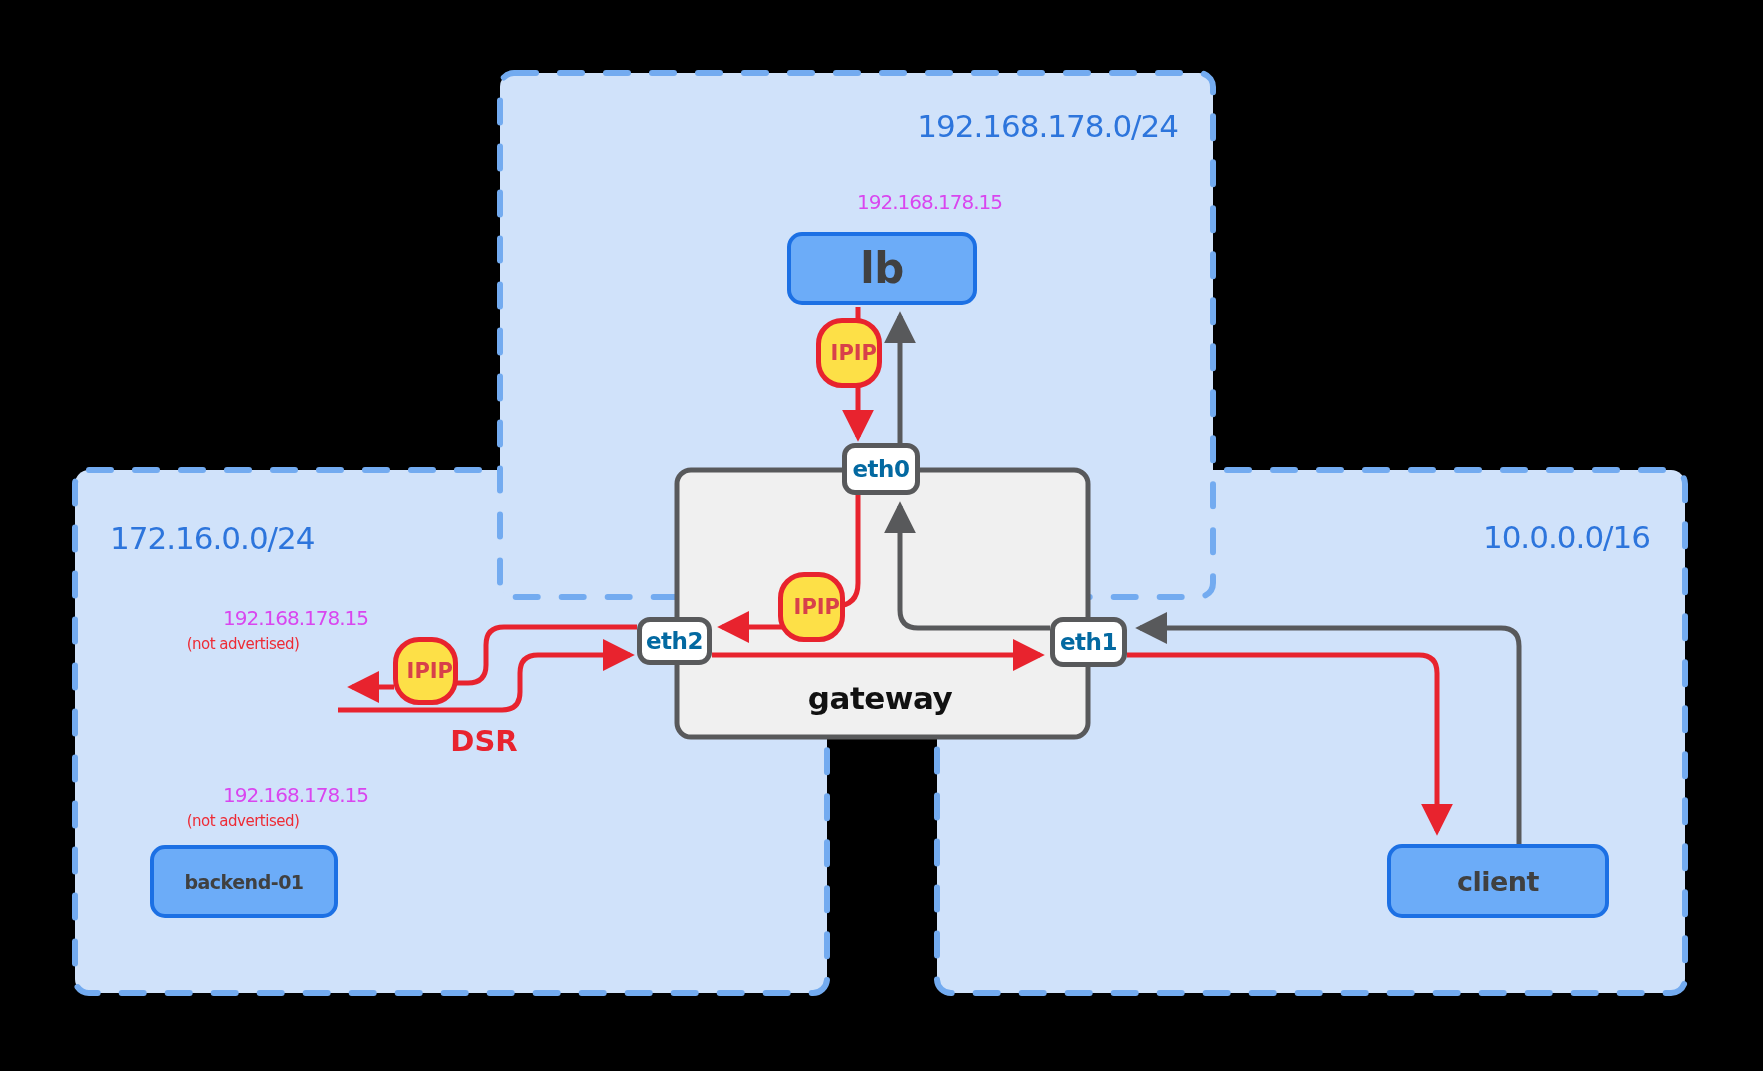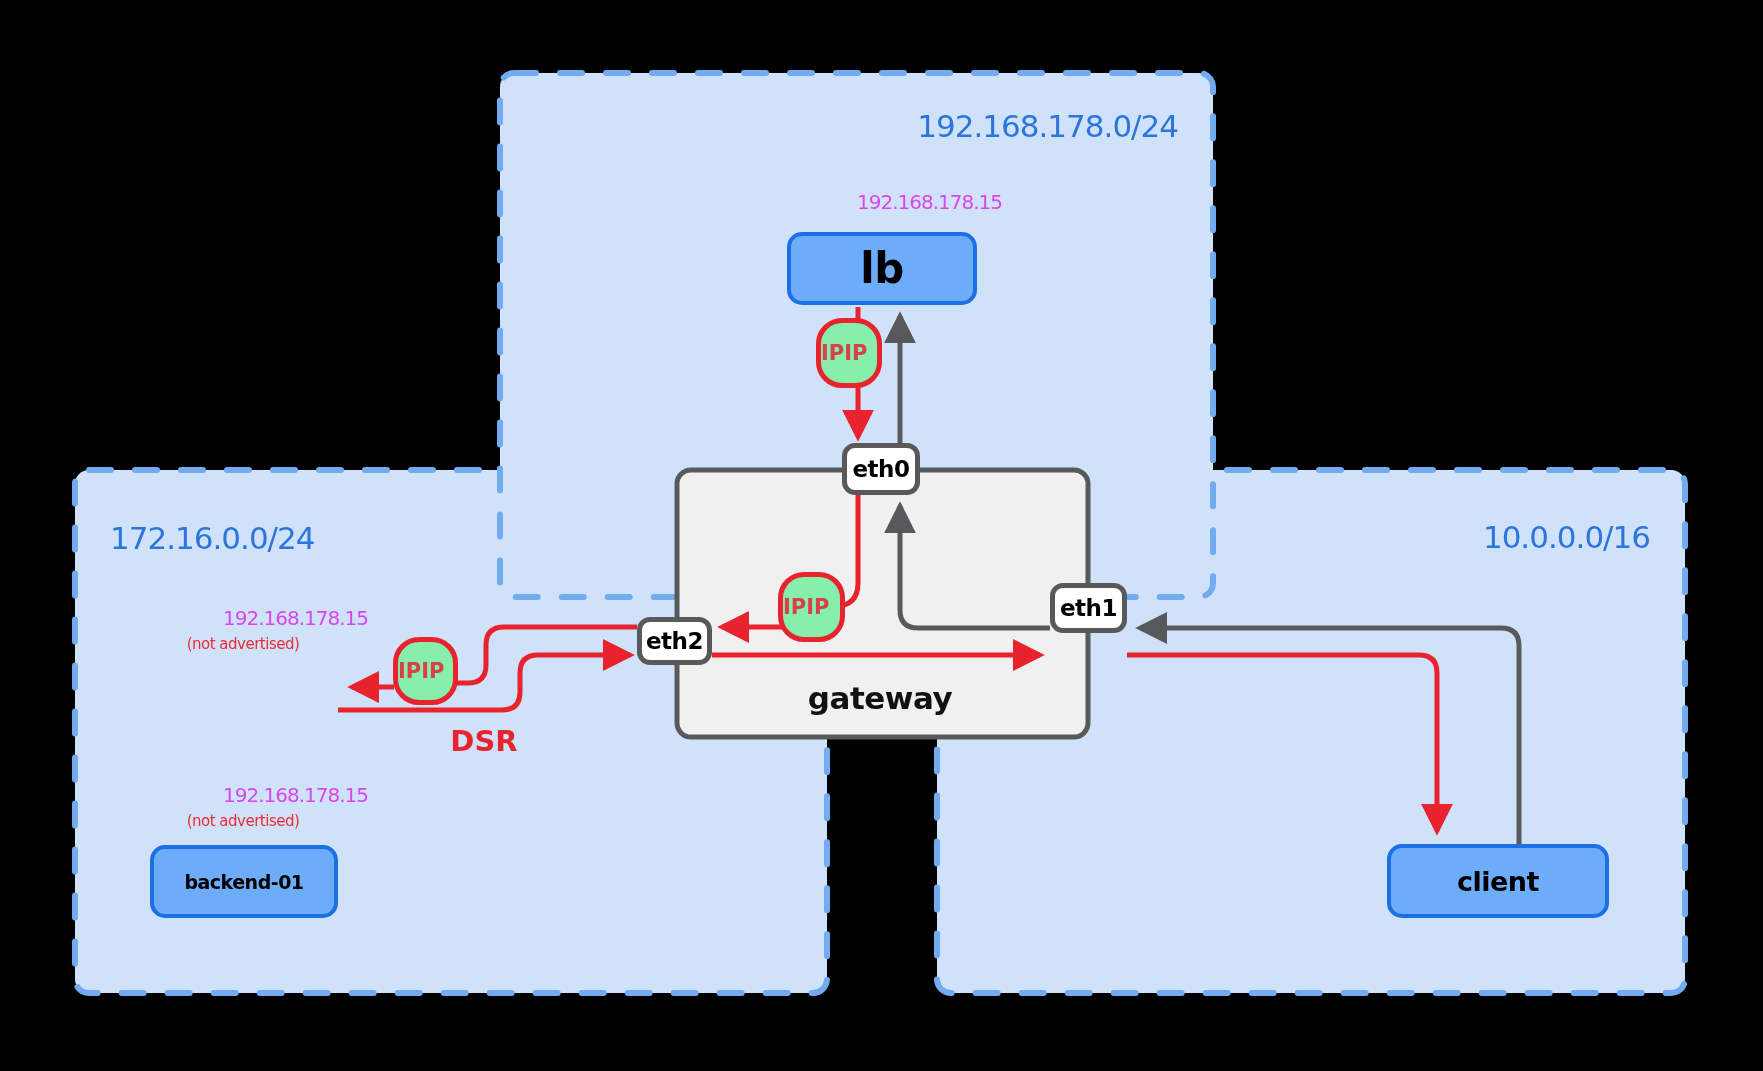--- a/index.html
+++ b/index.html
@@ -1,27 +1,27 @@
 <!DOCTYPE html>
 <html><head>
 <meta charset="utf-8">
 <style>
   html,body{margin:0;padding:0;background:#000;}
   #canvas{position:relative;width:1763px;height:1071px;background:#000;overflow:hidden;
           font-family:"DejaVu Sans","Liberation Sans",sans-serif;}
   #wires{position:absolute;left:0;top:0;z-index:1;}
   .abs{position:absolute;box-sizing:border-box;}
   .node{z-index:5;background:#6cacf8;border:4px solid #1c70e4;border-radius:15px;
-        display:flex;align-items:center;justify-content:center;color:#000000;
+        display:flex;align-items:center;justify-content:center;color:#404040;
         font-weight:bold;letter-spacing:-0.5px;}
   .port{z-index:6;background:#ffffff;border:5px solid #58595b;border-radius:13px;
-        display:flex;align-items:center;justify-content:center;color:#000000;
+        display:flex;align-items:center;justify-content:center;color:#0369a1;
         font-size:23px;font-weight:bold;letter-spacing:-0.5px;}
-  .tunnel{z-index:4;background:#86efac;border:5px solid #e8232e;border-radius:26px;
-        display:flex;align-items:center;justify-content:flex-start;color:#d8404a;
+  .tunnel{z-index:4;background:#fde047;border:5px solid #e8232e;border-radius:26px;
+        display:flex;align-items:center;justify-content:flex-end;color:#d8404a;
         font-size:21px;font-weight:bold;}
   .subnet-label{z-index:3;color:#2d75dc;font-size:31px;letter-spacing:-1px;}
   .vip{z-index:3;color:#d946ef;font-size:20px;letter-spacing:-1px;text-align:right;}
   .vip-note{color:#ee2b35;font-size:15px;letter-spacing:-0.5px;margin-top:5px;}
   .gw-label{z-index:3;color:#111;font-size:31px;font-weight:bold;text-align:center;
         letter-spacing:-0.5px;}
   .dsr{z-index:3;color:#e8232e;font-size:29px;font-weight:bold;text-align:center;}
 </style>
 </head>
 <body>
@@ -88,21 +88,21 @@
   <div class="abs tunnel" style="left:393px;top:637px;width:65px;height:68px;">
     <span>IPIP</span>
   </div>
 
   <div class="abs port" style="left:842px;top:443px;width:78px;height:52px;">
     <span>eth0</span>
   </div>
   <div class="abs port" style="left:637px;top:617px;width:75px;height:48px;">
     <span>eth2</span>
   </div>
-  <div class="abs port" style="left:1050px;top:583px;width:77px;height:50px;">
+  <div class="abs port" style="left:1050px;top:617px;width:77px;height:50px;">
     <span>eth1</span>
   </div>
 
   <div class="abs node" style="left:787px;top:232px;width:190px;height:73px;font-size:42px;">
     <span>lb</span>
   </div>
   <div class="abs node" style="left:150px;top:845px;width:188px;height:73px;font-size:19px;">
     <span>backend-01</span>
   </div>
   <div class="abs node" style="left:1387px;top:844px;width:222px;height:74px;font-size:27px;">

